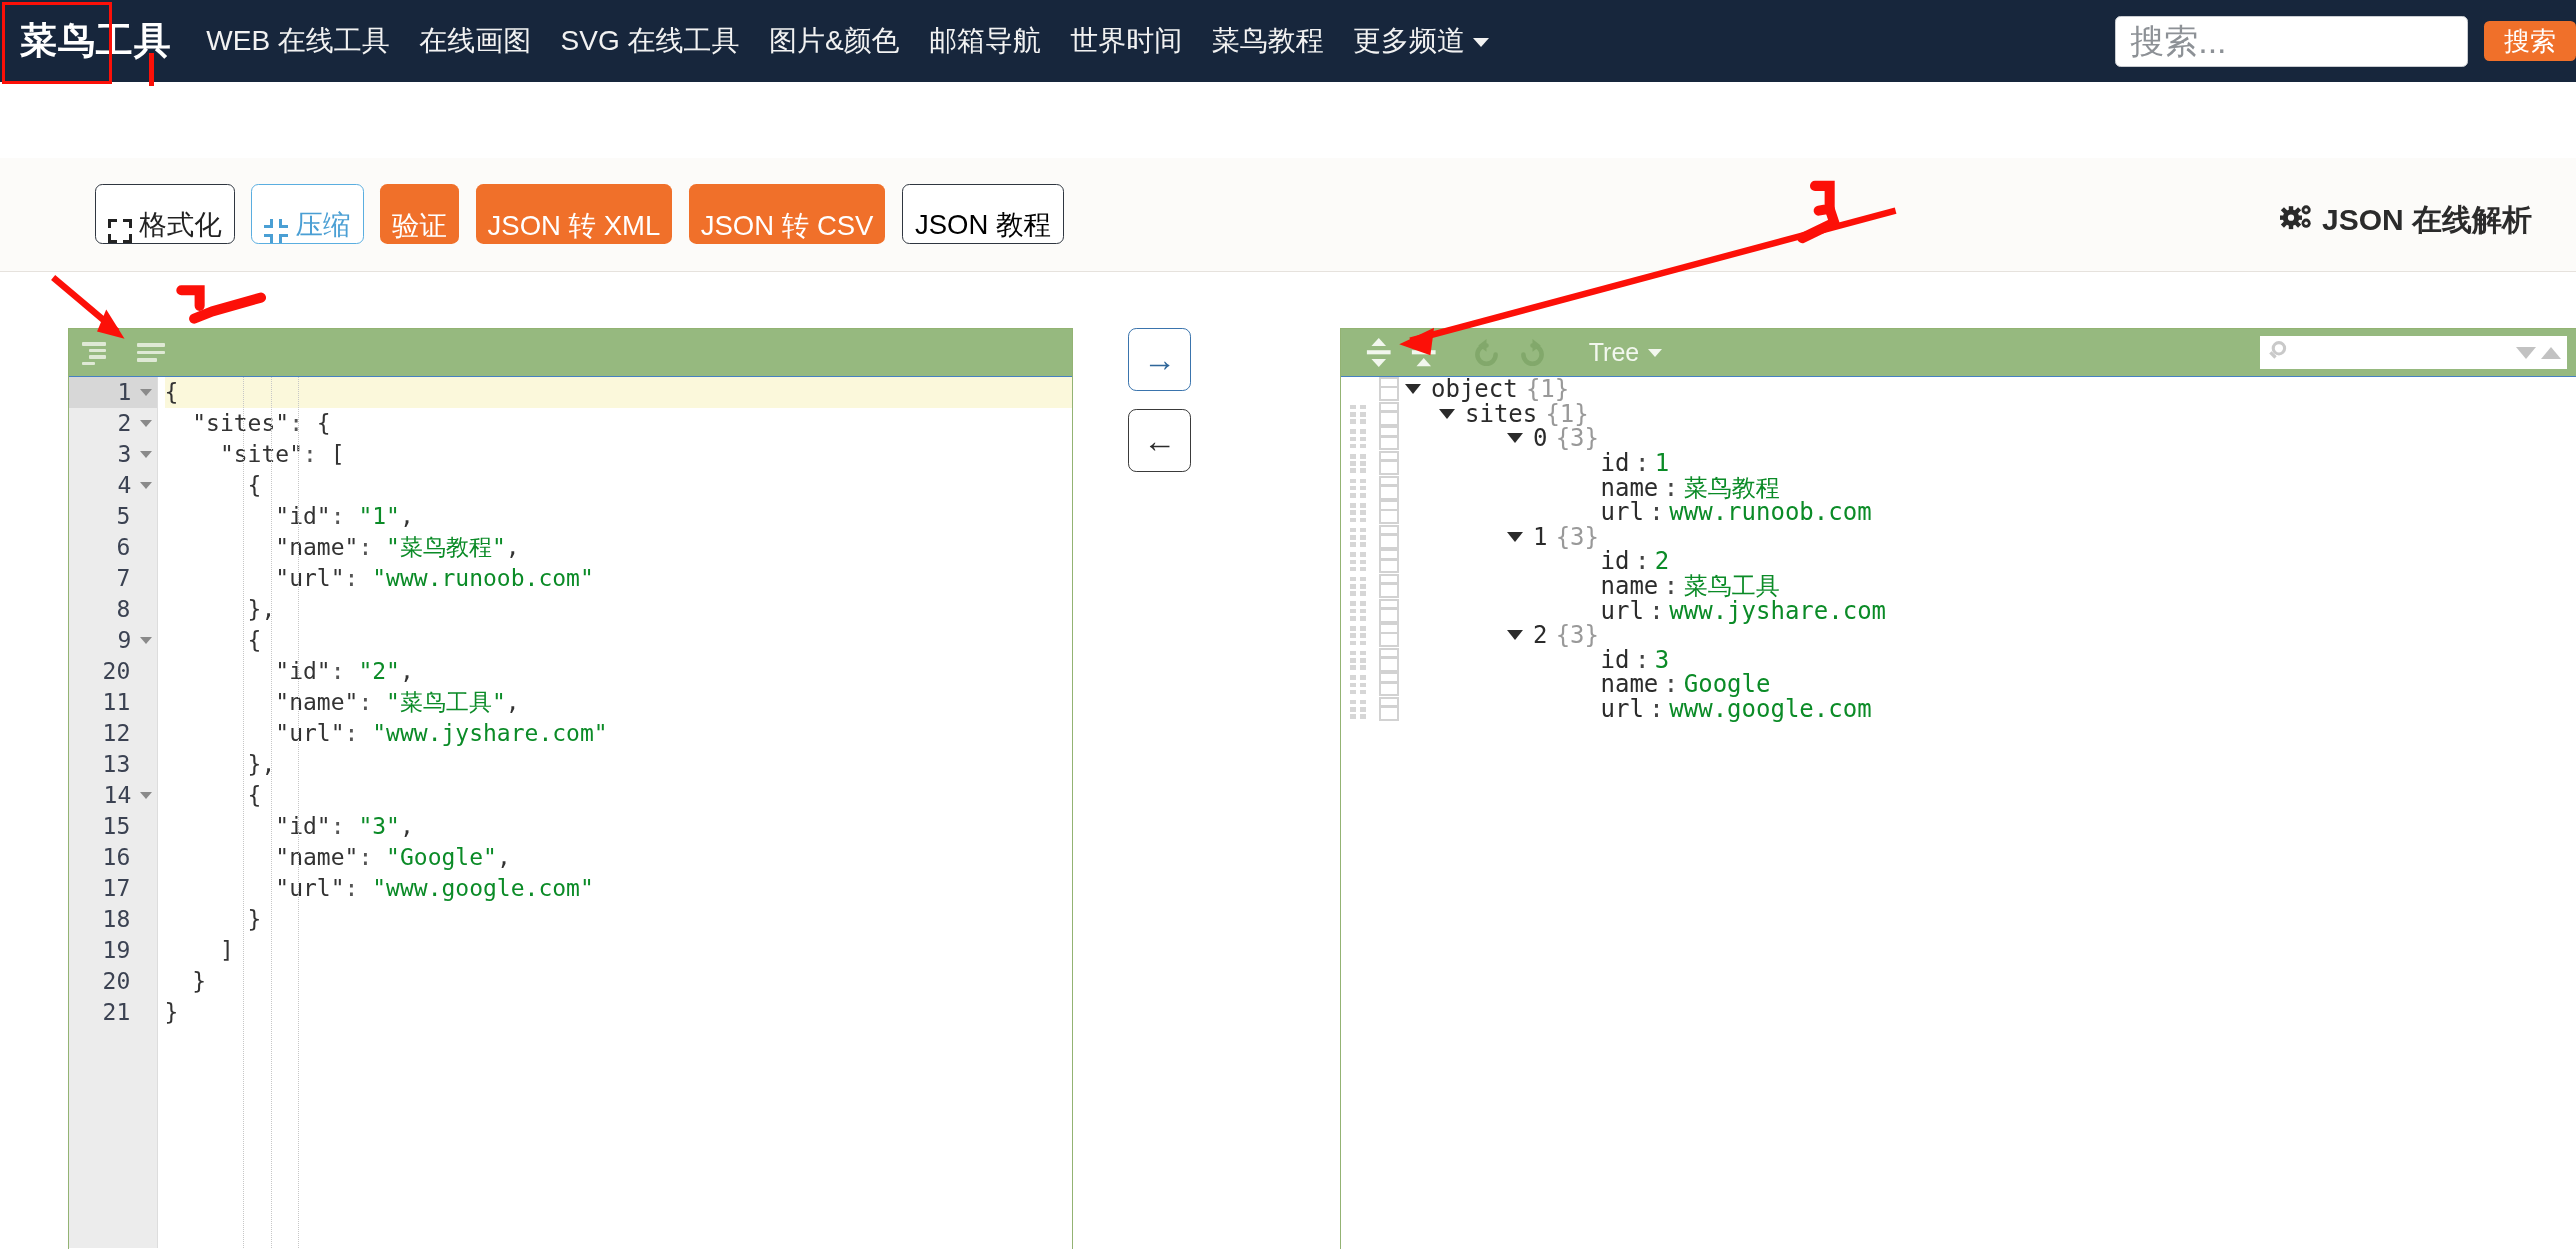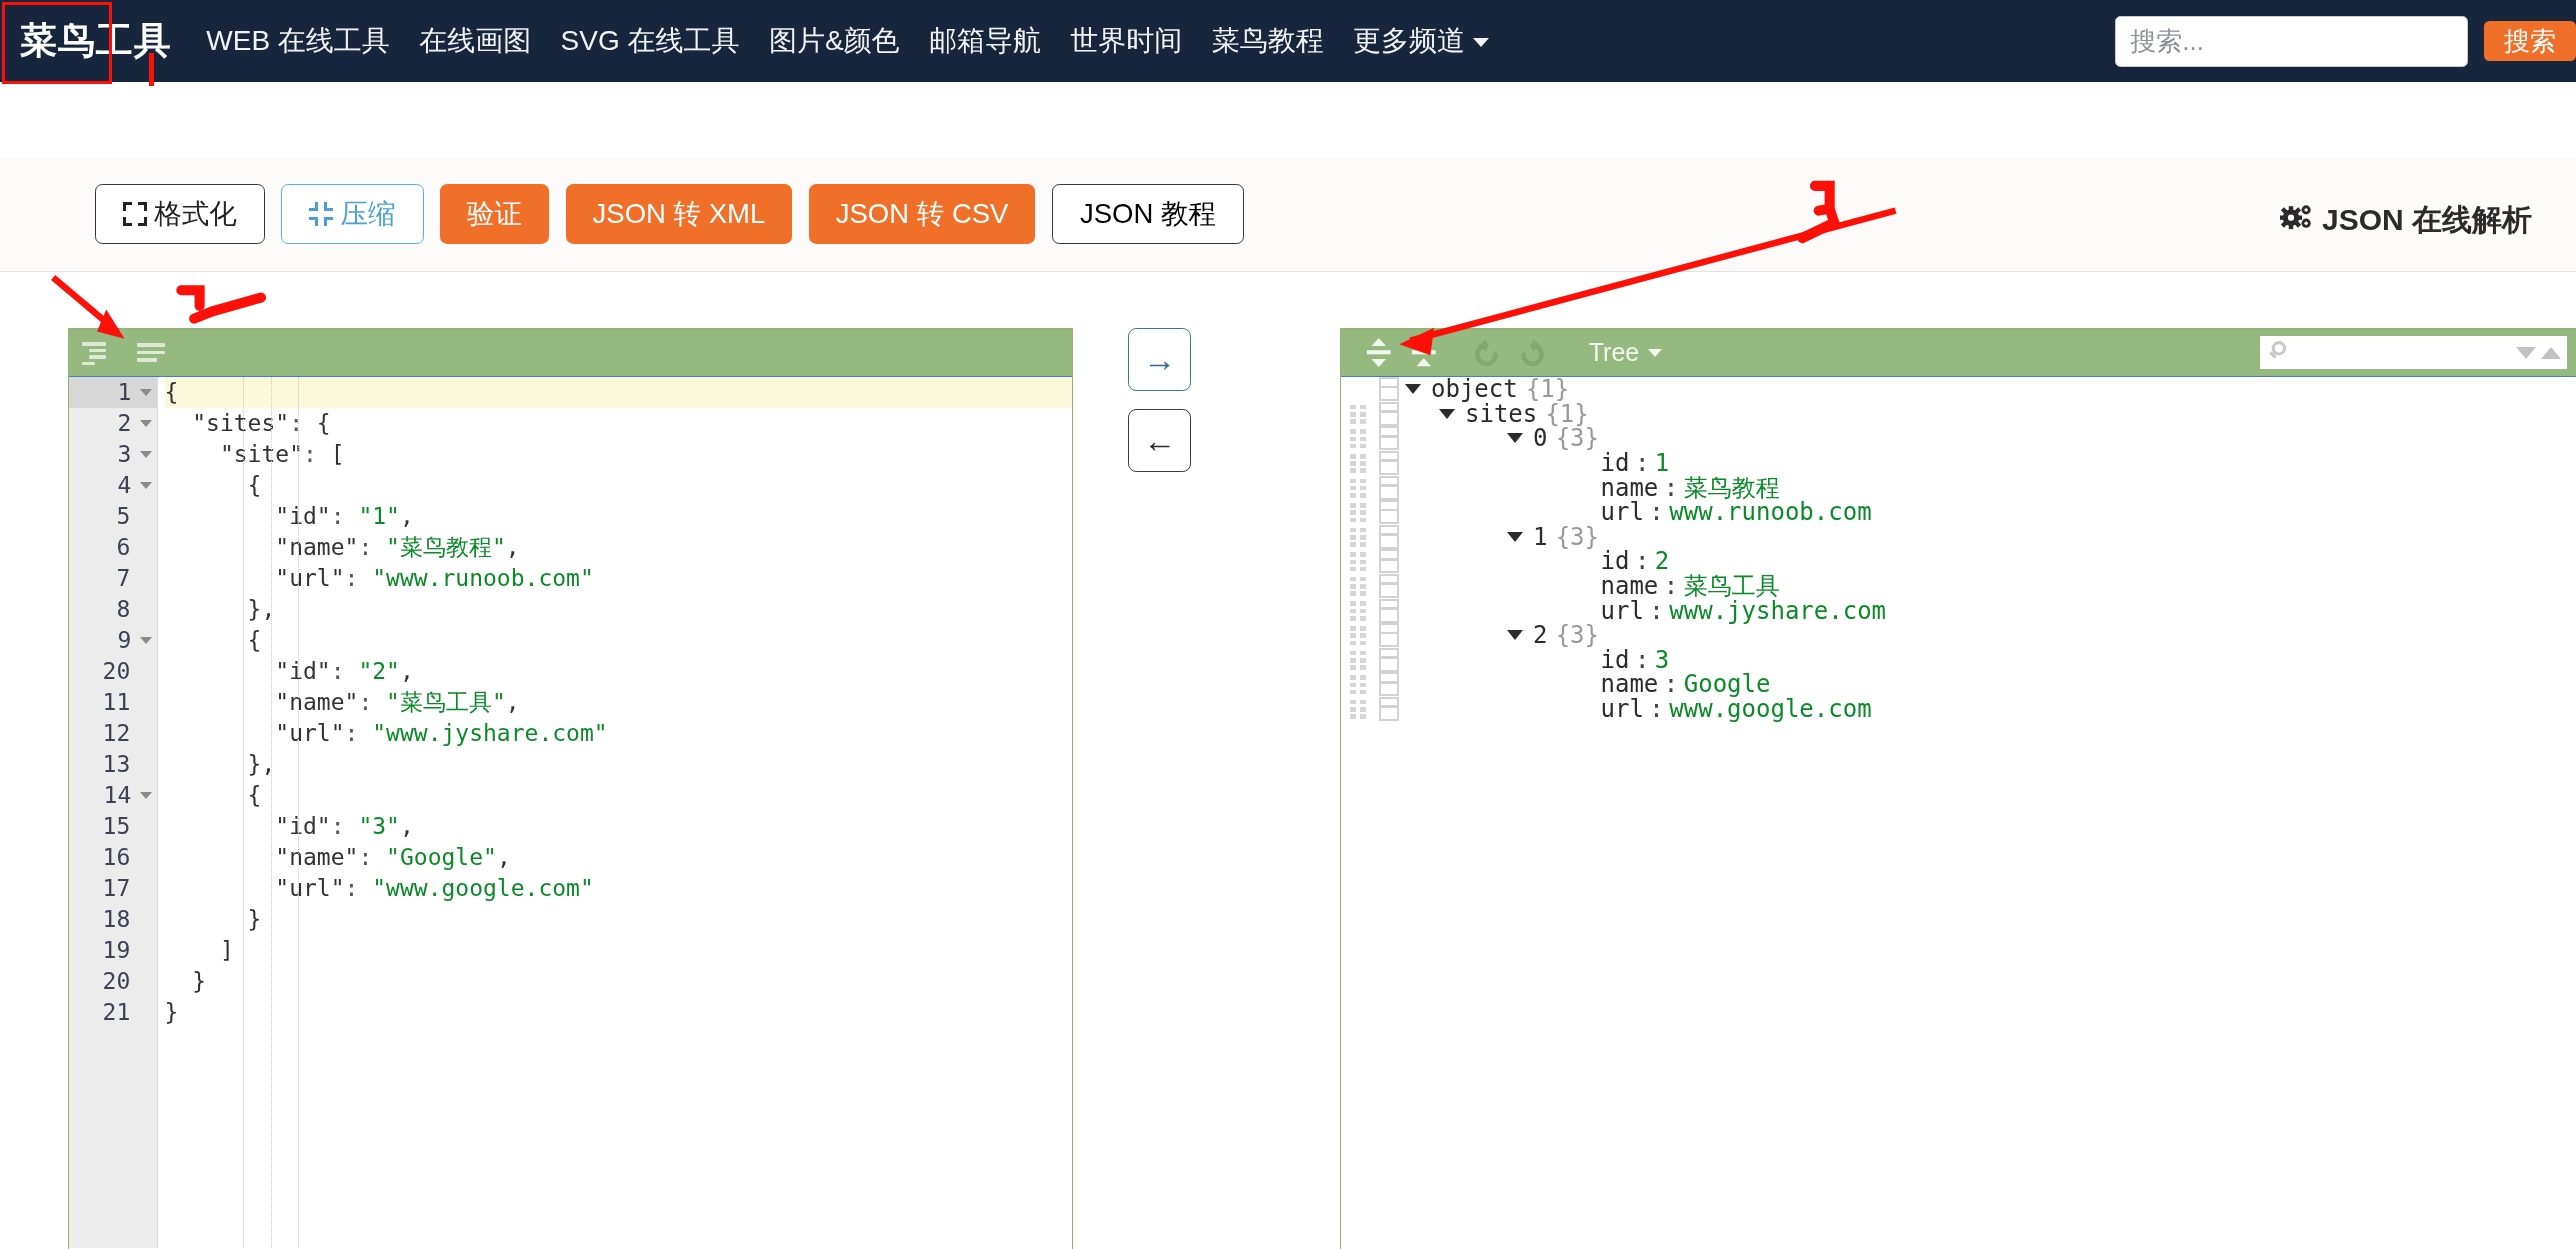--- a/index.html
+++ b/index.html
@@ -55,21 +55,21 @@
     height: 82px;
     display: flex; align-items: center;
     gap: 16.5px;
     padding-right: 0px;
   }
   .nav-search-input {
     width: 353px; height: 51px;
     border: 0.9px solid #c9ccd1;
     border-radius: 5.5px;
     background: #fff;
-    font-size: 26px;
+    font-size: 34px;
     color: #555;
     padding: 0 14.7px;
     outline: none;
     font-family: "Liberation Sans", sans-serif;
   }
   .nav-search-input::placeholder { color: #8d9196; }
   .nav-search-btn {
     height: 40px;
     background: #f0702a;
     color: #fff;
@@ -93,24 +93,24 @@
   .toolbar-inner {
     position: absolute;
     left: 95px; top: 26px;
     display: flex; align-items: center; gap: 16.5px;
   }
   .btn {
     height: 60px;
     border-radius: 7.3px;
     font-size: 27.5px;
     display: inline-flex;
-    align-items: center;
+    align-items: flex-end;
     justify-content: center;
     gap: 7.3px;
-    padding: 0 27px;
+    padding: 0 12px;
     white-space: nowrap;
     cursor: pointer;
     font-family: "Liberation Sans", sans-serif;
     background: #fff;
   }
   .btn-outline-dark { border: 1.8px solid #2f3640; color: #222; }
   .btn-outline-blue { border: 1.8px solid #5aaee0; color: #4a9fd4; }
   .btn-orange { border: none; background: #f0702a; color: #fff; }
   .btn-plain { border: 1.8px solid #2f3640; color: #000000; }
 

